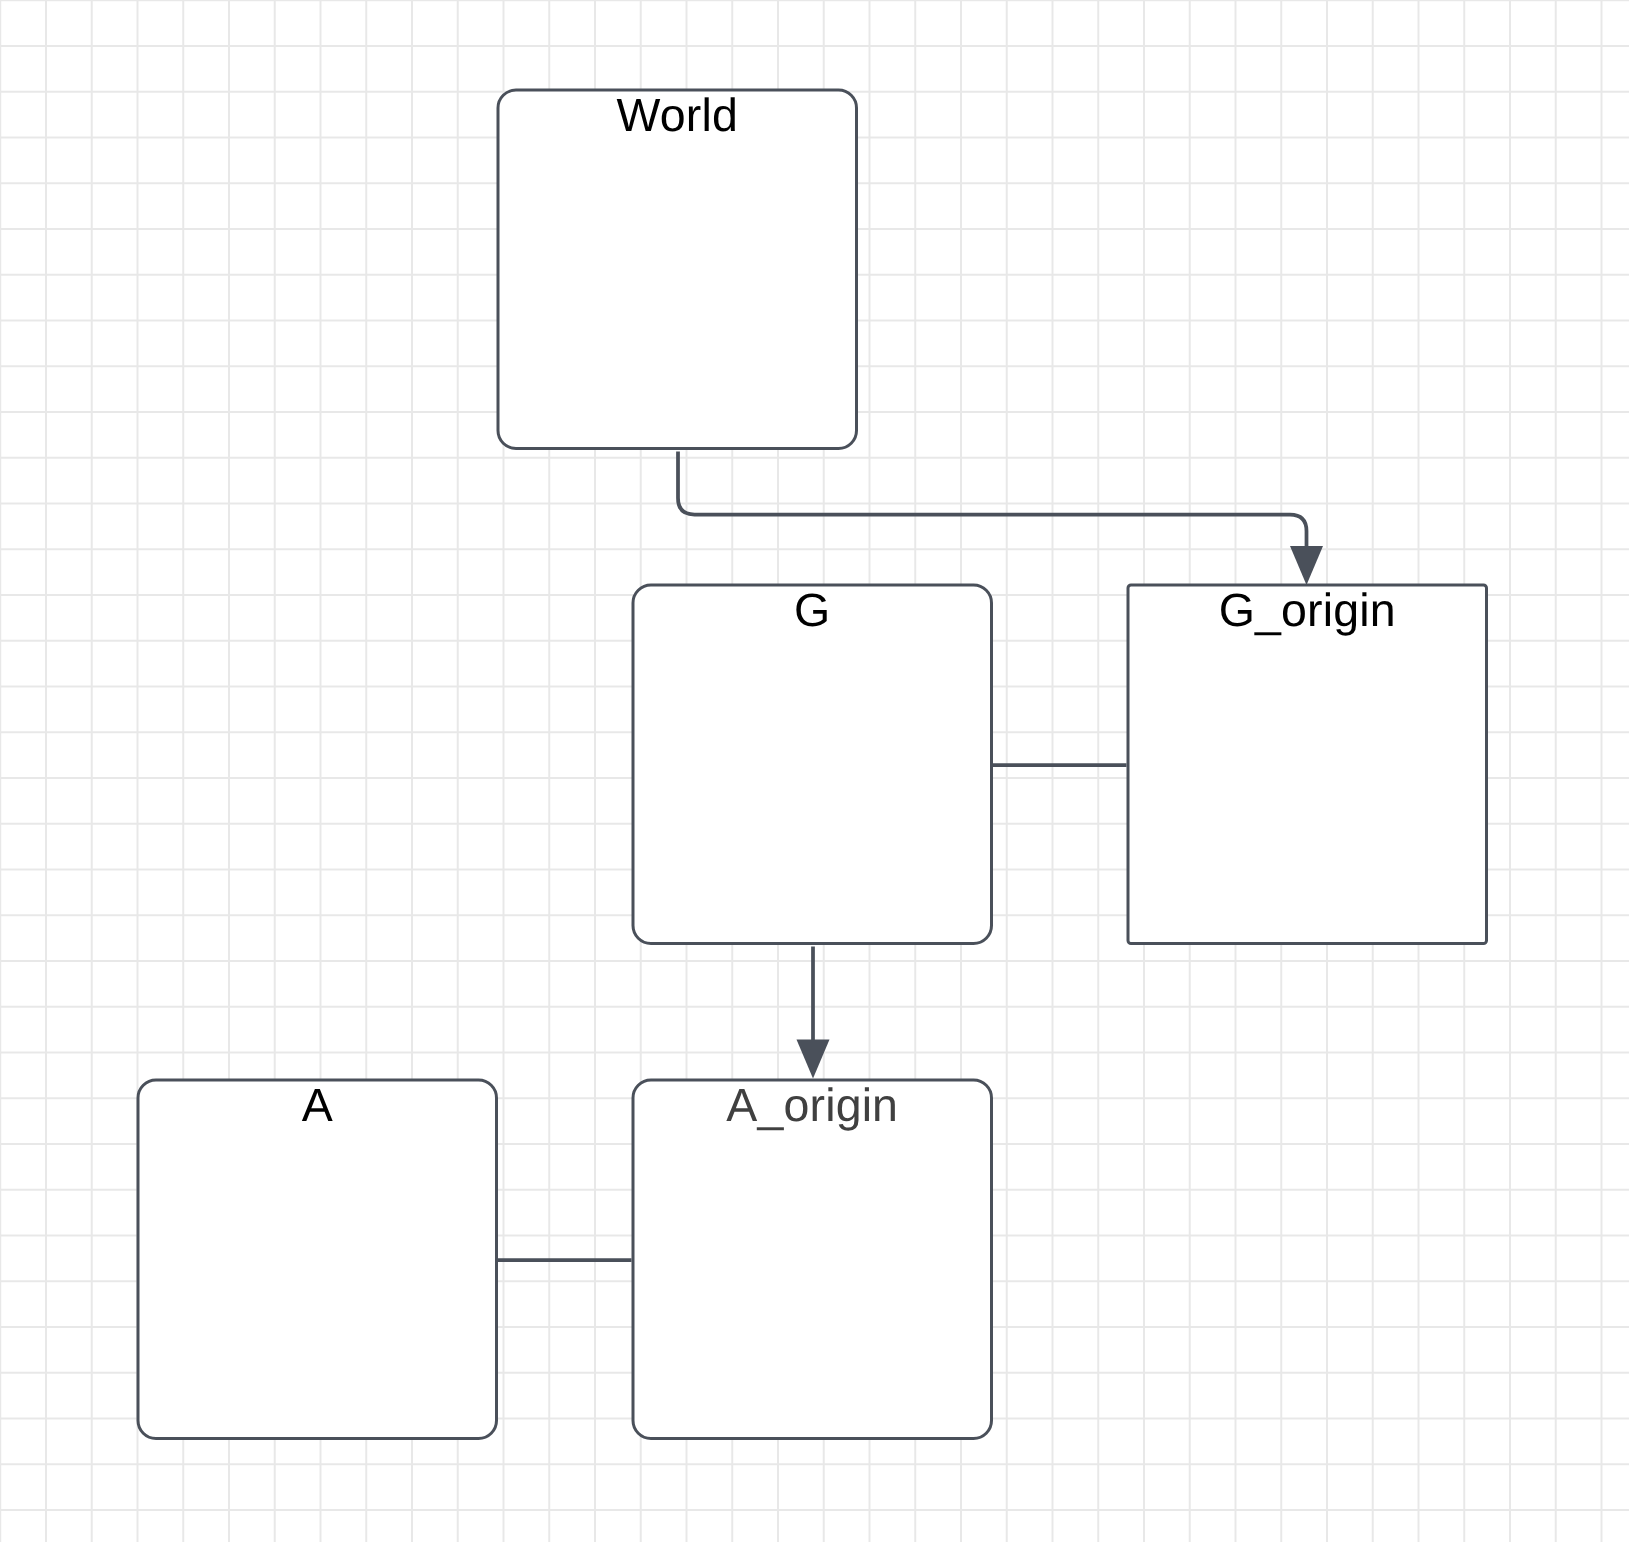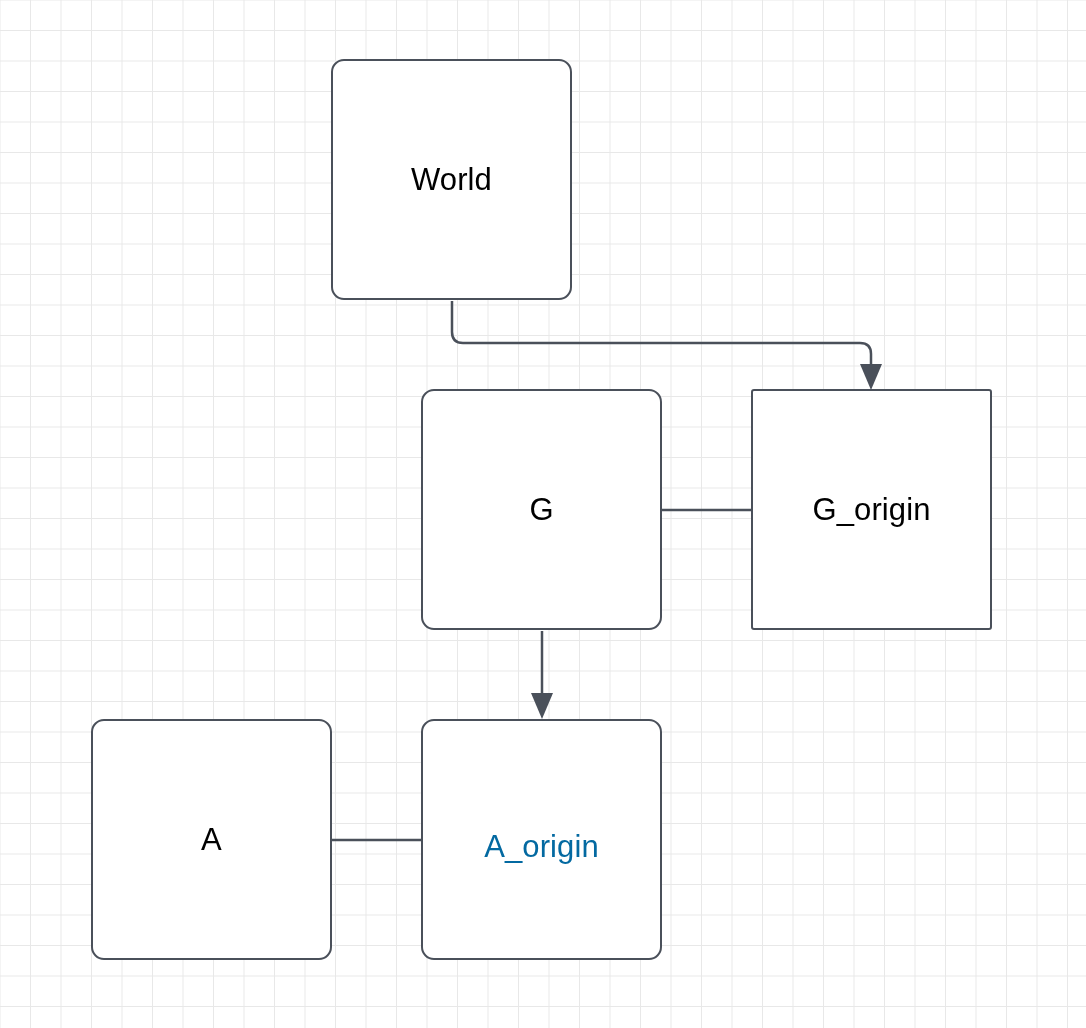--- a/index.html
+++ b/index.html
@@ -29,21 +29,21 @@
     height: 1028px;
     pointer-events: none;
   }
   .node {
     position: absolute;
     box-sizing: border-box;
     background: #ffffff;
     border: 2.5px solid #4a505a;
     border-radius: 13px;
     display: flex;
-    align-items: center;
+    align-items: flex-start;
     justify-content: center;
   }
   .node-label {
     font-family: "Liberation Sans", sans-serif;
     font-size: 31px;
     line-height: 1;
     color: #000000;
     letter-spacing: 0.1px;
     white-space: nowrap;
     user-select: none;
@@ -81,16 +81,16 @@
 
   <div class="node" style="left: 751px; top: 389px; width: 241px; height: 241px; background: rgb(255, 255, 255); border-color: rgb(74, 80, 90); border-width: 2.5px; border-radius: 3px;">
     <span class="node-label" style="font-size: 31px; color: rgb(0, 0, 0);">G_origin</span>
   </div>
 
   <div class="node" style="left: 91px; top: 719px; width: 241px; height: 241px; background: rgb(255, 255, 255); border-color: rgb(74, 80, 90); border-width: 2.5px; border-radius: 13px;">
     <span class="node-label" style="font-size: 31px; color: rgb(0, 0, 0);">A</span>
   </div>
 
   <div class="node" style="left: 421px; top: 719px; width: 241px; height: 241px; background: rgb(255, 255, 255); border-color: rgb(74, 80, 90); border-width: 2.5px; border-radius: 13px;">
-    <span class="node-label" style="font-size: 31px; color: #0369a1; margin-top: 14px;">A_origin</span>
+    <span class="node-label" style="font-size: 31px; color: #404040;">A_origin</span>
   </div>
 
 </div>
 
 </body></html>

